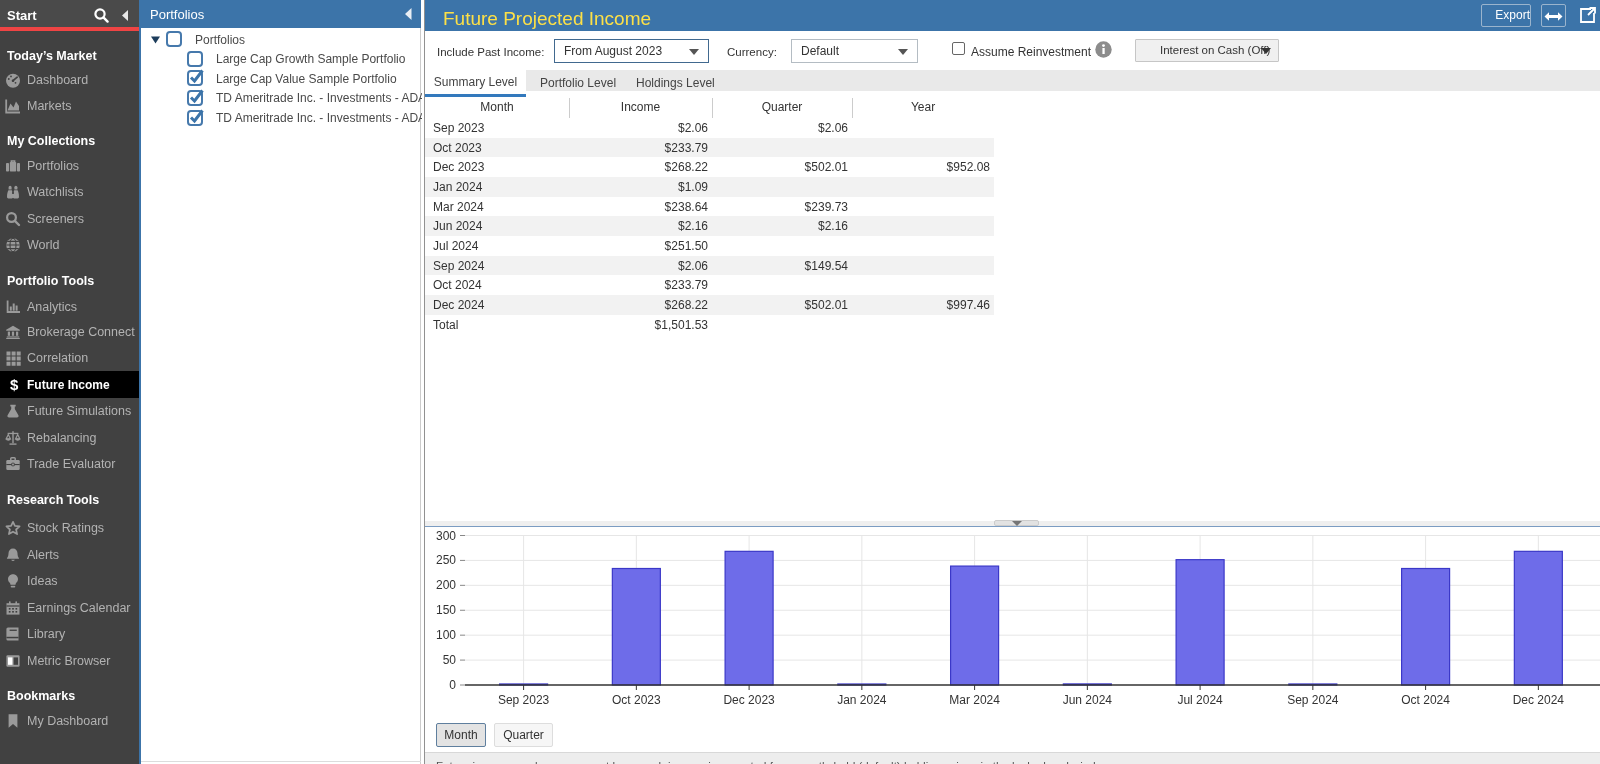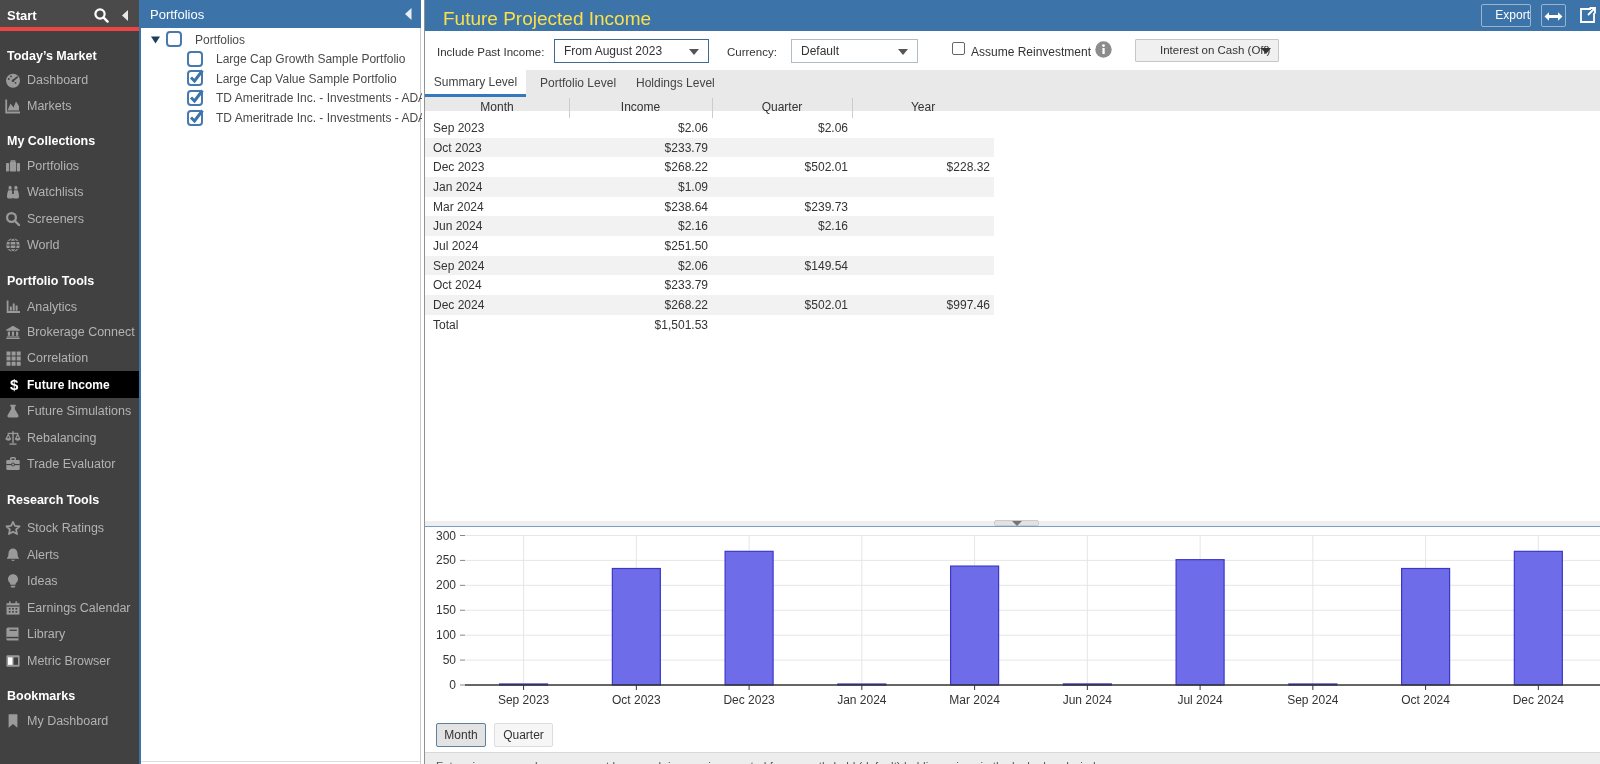--- a/index.html
+++ b/index.html
@@ -27,21 +27,21 @@
 .mh .t{position:absolute;left:18px;top:8px;color:#fde047;font-size:19px}
 .exbtn{position:absolute;left:1056px;top:4px;width:50px;height:23px;border:1px solid #9ab4cd;border-radius:2px;color:#fff;font-size:12px;text-align:right;line-height:21px}
 .arbtn{position:absolute;left:1116px;top:4px;width:25px;height:23px;border:1px solid #9ab4cd;border-radius:2px;color:#fff;font-size:14px;text-align:center;line-height:21px}
 .ctl{position:absolute;left:0;top:31px;width:1176px;height:39px;background:#fff}
 .lbl{position:absolute;font-size:11.5px;color:#333;top:14.5px}
 .sel1{position:absolute;left:129px;top:8px;width:155px;height:24px;border:1px solid #41698f;background:#fff;font-size:12px;color:#333;line-height:22px;padding-left:9px}
 .sel2{position:absolute;left:366px;top:8px;width:127px;height:24px;border:1px solid #b4bcc3;background:#fff;font-size:12px;color:#333;line-height:22px;padding-left:9px}
 .caret{position:absolute;width:0;height:0;border-left:5px solid transparent;border-right:5px solid transparent;border-top:6px solid #555}
 .ckb{position:absolute;left:527px;top:11px;width:13px;height:13px;border:1.5px solid #666;border-radius:2px;background:#fff}
 .ioc{position:absolute;left:710px;top:8px;width:144px;height:23px;background:#f0f0f0;border:1px solid #c6c6c6;border-radius:1px;font-size:11.5px;color:#333;line-height:21px;padding-left:24px}
-.tabs{position:absolute;left:0;top:70px;width:1176px;height:41px;background:#e9e9e9}
+.tabs{position:absolute;left:0;top:70px;width:1176px;height:21px;background:#e9e9e9}
 .tab1{position:absolute;left:0;top:0;width:101px;height:27px;background:#fff;border-bottom:3px solid #3379bd;color:#444;font-size:12px;text-align:center;line-height:25px}
 .tabt{position:absolute;top:0;height:27px;color:#444;font-size:12px;line-height:27px}
 
 .tblh{position:absolute;left:0;top:98px;width:569px;height:20px;font-size:12px;color:#333}
 .hc{position:absolute;top:0;height:20px;text-align:center;line-height:19px}
 .hline{position:absolute;top:0;width:1px;height:20px;background:#ccc}
 .r{position:absolute;left:0;width:569px;height:19.7px;font-size:12px;color:#333}
 .r .c0{position:absolute;left:8px;top:3px}
 .r .c1{position:absolute;left:144px;width:139px;top:3px;text-align:right}
 .r .c2{position:absolute;left:287px;width:136px;top:3px;text-align:right}
@@ -343,21 +343,21 @@
         <div class="r gray" style="top:137.5px;">
           <span class="c0">Oct 2023</span>
           <span class="c1">$233.79</span>
           <span class="c2"></span>
           <span class="c3"></span>
         </div>
         <div class="r" style="top:157.2px;">
           <span class="c0">Dec 2023</span>
           <span class="c1">$268.22</span>
           <span class="c2">$502.01</span>
-          <span class="c3">$228.32</span>
+          <span class="c3">$952.08</span>
         </div>
         <div class="r gray" style="top:176.89999999999998px;">
           <span class="c0">Jan 2024</span>
           <span class="c1">$1.09</span>
           <span class="c2"></span>
           <span class="c3"></span>
         </div>
         <div class="r" style="top:196.59999999999997px;">
           <span class="c0">Mar 2024</span>
           <span class="c1">$238.64</span>

